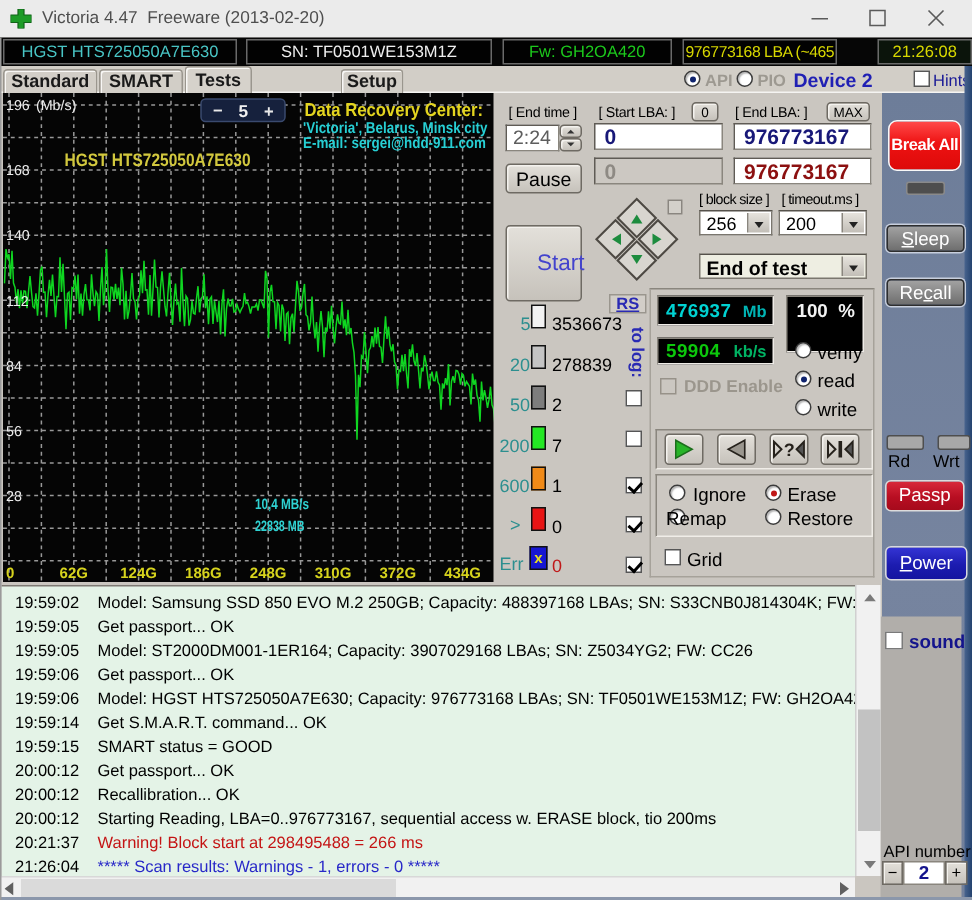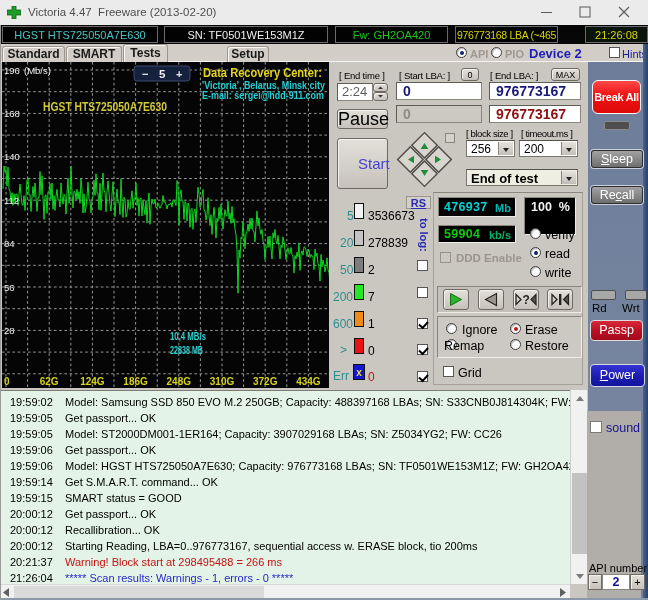--- a/index.html
+++ b/index.html
@@ -121,22 +121,22 @@
  <div class="btn" style="left:0;top:0;width:15px;height:9px;"></div>
  <div class="btn" style="left:0;top:9px;width:15px;height:9px;"></div>
  <svg class="abs" style="left:0;top:0" width="15" height="18">
         <path d="M7.5 3.5l2.5 2.5h-5z M7.5 14.5l-2.5-2.5h5z" fill="#333"></path>
       </svg>
 </div>
 <div class="abs inp" style="left:396px;top:82px;width:86px;height:18px;color:#181878;line-height:16px;">0</div>
 <div class="abs inp" style="left:489px;top:82px;width:92px;height:18px;color:#181878;line-height:16px;">976773167</div>
 <div class="abs inp" style="left:396px;top:105px;width:86px;height:18px;color:#8e8a84;background:#ccc8c2;line-height:16px;">0</div>
 <div class="abs inp" style="left:489px;top:105px;width:92px;height:18px;color:#8c1010;line-height:16px;">976773167</div>
-<div class="abs btn" style="left:337px;top:109px;width:51px;height:20px;font-size:18px;line-height:19px;">Pause</div>
-<div class="abs btn" style="left:337px;top:138px;width:51px;height:51px;font-size:15px;line-height:49px;color:#4343cd;padding-left:20px;">Start</div>
+<div class="abs btn" style="left:337px;top:109px;width:51px;height:20px;font-size:13px;line-height:19px;">Pause</div>
+<div class="abs btn" style="left:337px;top:150px;width:51px;height:51px;font-size:15px;line-height:49px;color:#4343cd;padding-left:20px;">Start</div>
 
 <svg class="abs" style="left:396px;top:131px" width="57" height="57" viewBox="0 0 57 57">
  <g transform="translate(28.5,28.5)">
   <g transform="rotate(45)">
    <rect x="-19" y="-19" width="18" height="18" fill="#d8d5cf" stroke="#4e4a44" stroke-width="1.4"></rect>
    <rect x="1" y="-19" width="18" height="18" fill="#d8d5cf" stroke="#4e4a44" stroke-width="1.4"></rect>
    <rect x="-19" y="1" width="18" height="18" fill="#d8d5cf" stroke="#4e4a44" stroke-width="1.4"></rect>
    <rect x="1" y="1" width="18" height="18" fill="#d8d5cf" stroke="#4e4a44" stroke-width="1.4"></rect>
   </g>
   <path d="M0 -16.5l3.8 6h-7.6z" fill="#1d8c3e"></path>
@@ -253,21 +253,21 @@
 <div class="abs" style="left:604px;top:121px;width:26px;height:9px;background:#4e4e4e;border:1px solid #8a8a8a;border-radius:2px;"></div>
 <div class="abs" style="left:591px;top:150px;width:52px;height:18px;background:linear-gradient(180deg,#a2a2a2,#6e6e6e);border:1px solid #2e2e2e;border-radius:3px;color:#fff;font-size:12.5px;text-align:center;line-height:16px;box-shadow:0 0 0 1px #c8cfdd;"><u>S</u>leep</div>
 <div class="abs" style="left:591px;top:186px;width:52px;height:18px;background:linear-gradient(180deg,#a2a2a2,#6e6e6e);border:1px solid #2e2e2e;border-radius:3px;color:#fff;font-size:12.5px;text-align:center;line-height:16px;box-shadow:0 0 0 1px #c8cfdd;">Re<u>c</u>all</div>
 <div class="abs" style="left:591px;top:290px;width:25px;height:10px;background:#a8a8a8;border:1px solid #4e4e4e;border-radius:2px;"></div>
 <div class="abs" style="left:625px;top:290px;width:22px;height:10px;background:#a8a8a8;border:1px solid #4e4e4e;border-radius:2px;"></div>
 <div class="abs lbl" style="left:592px;top:302px;font-size:11.5px;">Rd</div>
 <div class="abs lbl" style="left:622px;top:302px;font-size:11.5px;">Wrt</div>
 <div class="abs" style="left:590px;top:320px;width:53px;height:21px;background:linear-gradient(180deg,#d8293a,#b80e22 55%,#a60a1c);border:1px solid #dcdcdc;border-radius:4px;color:#fff;font-size:12.5px;text-align:center;line-height:19px;">Passp</div>
 <div class="abs" style="left:590px;top:364px;width:55px;height:23px;background:linear-gradient(180deg,#3434d4,#1c1cb0 55%,#1414a0);border:1px solid #d8d8e0;border-radius:4px;color:#fff;font-size:12.5px;text-align:center;line-height:21px;"><u>P</u>ower</div>
 <div class="abs" style="left:590px;top:421px;width:12px;height:12px;background:#fff;border:1px solid #7a7a7a;"></div>
-<div class="abs lbl" style="left:606px;top:421px;color:#14148c;font-weight:normal;font-size:12.5px;text-align:center;">sound</div>
+<div class="abs lbl" style="left:606px;top:421px;color:#14148c;font-weight:bold;font-size:12.5px;text-align:center;">sound</div>
 <div class="abs lbl" style="left:589px;top:562px;font-size:11px;">API number</div>
 <div class="abs btn" style="left:588px;top:574px;width:14px;height:16px;font-size:11px;line-height:14px;border-radius:0;">−</div>
 <div class="abs" style="left:602px;top:574px;width:28px;height:16px;background:#fff;border:1px solid #8a867e;color:#14148c;font-weight:bold;font-size:12.5px;text-align:center;line-height:15px;">2</div>
 <div class="abs btn" style="left:630px;top:574px;width:15px;height:16px;font-size:11px;line-height:14px;border-radius:0;">+</div>
 
 <div class="abs" id="log">
  <div class="ln" style="top:5px;"><b>19:59:02</b><span>Model: Samsung SSD 850 EVO M.2 250GB; Capacity: 488397168 LBAs; SN: S33CNB0J814304K; FW: E</span></div>
  <div class="ln" style="top:21px;"><b>19:59:05</b><span>Get passport... OK</span></div>
  <div class="ln" style="top:37px;"><b>19:59:05</b><span>Model: ST2000DM001-1ER164; Capacity: 3907029168 LBAs; SN: Z5034YG2; FW: CC26</span></div>
  <div class="ln" style="top:53px;"><b>19:59:06</b><span>Get passport... OK</span></div>

